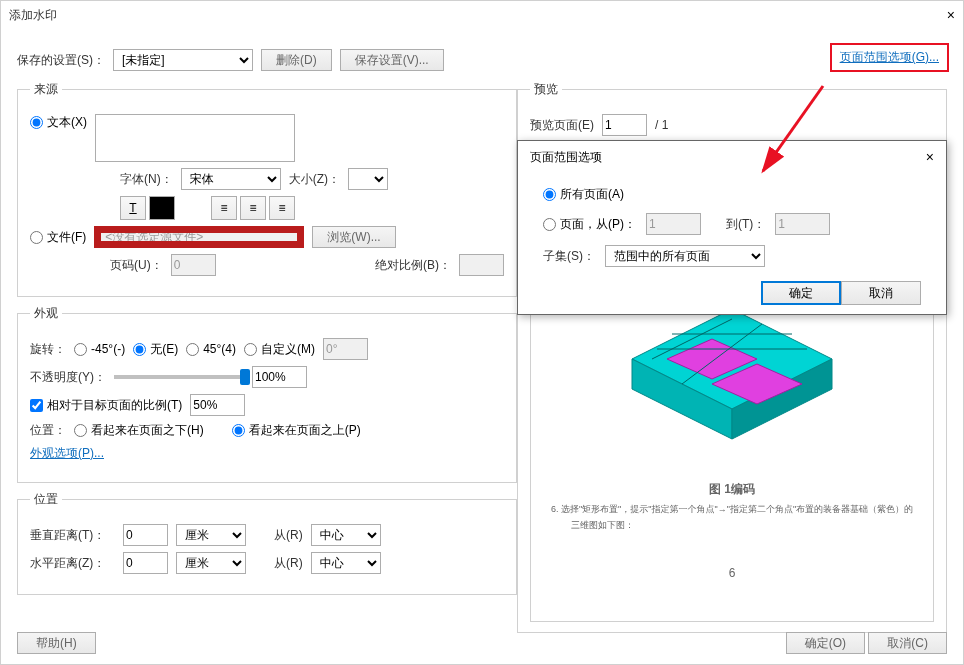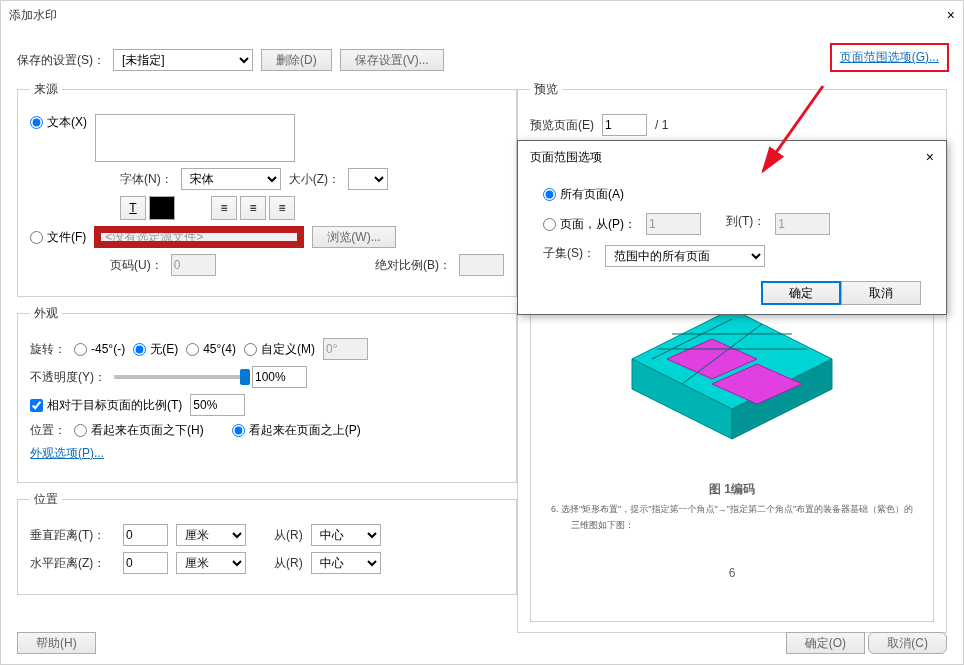--- a/index.html
+++ b/index.html
@@ -47,21 +47,21 @@
     
     .preview-area { border: 1px solid #d0d0d0; height: 480px; position: relative; background: #fff; display: flex; flex-direction: column; align-items: center; justify-content: center; overflow: hidden; }
     .preview-model { width: 240px; height: 160px; margin-top: 120px; position: relative; }
     .model-svg { width: 100%; height: 100%; }
     .preview-texts { margin-top: 20px; text-align: center; color: #666; font-size: 10px; line-height: 1.8; }
     
     .popup { position: absolute; top: 139px; left: 516px; width: 430px; height: 175px; background: #fff; border: 1px solid #666; box-shadow: 2px 2px 8px rgba(0,0,0,0.3); z-index: 50; }
     .popup-title { padding: 8px 12px; font-size: 12px; display: flex; justify-content: space-between; }
     .popup-close { cursor: pointer; font-size: 14px; }
     .popup-body { padding: 2px 25px 10px; }
-    .popup-row { display: flex; gap: 10px; margin: 10px 0; }
+    .popup-row { display: flex; align-items: center; gap: 10px; margin: 10px 0; }
     .popup-btns { display: flex; justify-content: flex-end; margin-top: 14px; }
     .popup-btn { width: 80px; height: 24px; border: 1px solid #adadad; background: linear-gradient(#f5f5f5,#e8e8e8); }
     .popup-btn.primary { border: 2px solid #0078d7; }
     
     .arrow { position: absolute; top: 80px; right: 128px; z-index: 60; pointer-events: none; }
     
     .footer { position: absolute; bottom: 10px; left: 16px; right: 16px; display: flex; justify-content: space-between; }
     .disabled-input { background: #f0f0f0; color: #999; }
   </style>
 </head>
@@ -258,21 +258,21 @@
         </div>
       </fieldset>
     </div>
 
   </div>
 
   <div class="footer">
     <button class="btn" style="padding:0 18px;">帮助(H)</button>
     <div>
       <button class="btn" style="padding:0 18px;">确定(O)</button>
-      <button class="btn" style="padding:0 18px;border-radius:6px;">取消(C)</button>
+      <button class="btn" style="padding:0 18px;">取消(C)</button>
     </div>
   </div>
 
   <div class="popup">
     <div class="popup-title">
       <span>页面范围选项</span>
       <span class="popup-close">×</span>
     </div>
     <div class="popup-body">
       <div class="popup-row">

